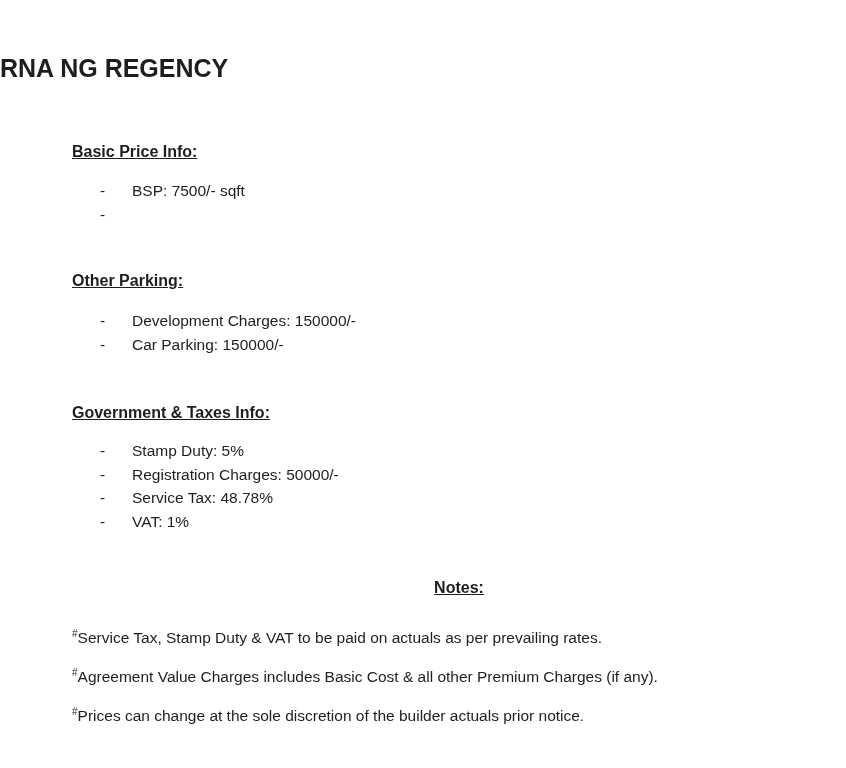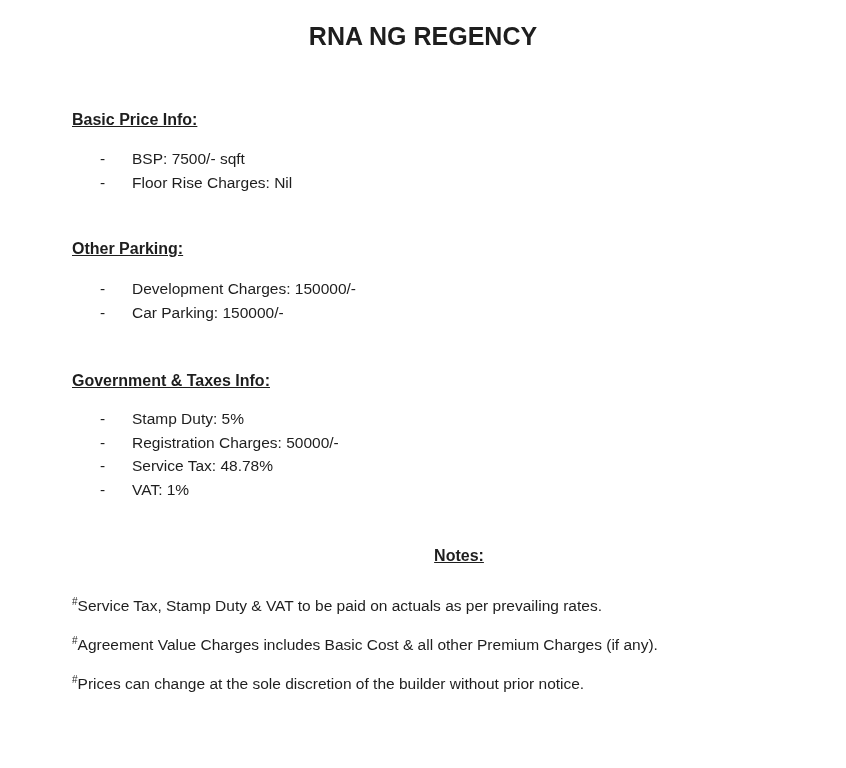--- a/index.html
+++ b/index.html
@@ -7,22 +7,21 @@
     position: relative;
     width: 846px;
     height: 768px;
     background: #ffffff;
     color: #1e1e1e;
     font-family: "Liberation Sans", "DejaVu Sans", sans-serif;
     overflow: hidden;
   }
   .title {
     margin: 0;
-    padding-top: 20px;
-    text-align: center;
+    padding-top: 52px;
     font-size: 25px;
     line-height: 32px;
     font-weight: 700;
   }
   .heading {
     margin: 10px 0 0 72px;
     font-size: 16px;
     line-height: 17px;
     font-weight: 700;
     text-decoration: underline;
@@ -57,21 +56,20 @@
   <h1 class="title">RNA NG REGENCY</h1>
 
   <h2 class="heading mt-basic">Basic Price Info:</h2>
   <div class="list">
     <div class="item">
       <span class="marker">-</span>
       <span>BSP: 7500/- sqft</span>
     </div>
     <div class="item">
       <span class="marker">-</span>
-      <span>Floor Rise Charges: Nil</span>
     </div>
   </div>
 
   <h2 class="heading mt-other">Other Parking:</h2>
   <div class="list gap20">
     <div class="item">
       <span class="marker">-</span>
       <span>Development Charges: 150000/-</span>
     </div>
     <div class="item">
@@ -96,15 +94,15 @@
     </div>
     <div class="item">
       <span class="marker">-</span>
       <span>VAT: 1%</span>
     </div>
   </div>
 
   <h2 class="heading mt-notes">Notes:</h2>
   <p class="note first"><sup>#</sup><span>Service Tax, Stamp Duty &amp; VAT to be paid on actuals as per prevailing rates.</span></p>
   <p class="note"><sup>#</sup><span>Agreement Value Charges includes Basic Cost &amp; all other Premium Charges (if any).</span></p>
-  <p class="note"><sup>#</sup><span>Prices can change at the sole discretion of the builder without prior notice.</span></p>
+  <p class="note"><sup>#</sup><span>Prices can change at the sole discretion of the builder actuals prior notice.</span></p>
 
 </div>
 
 </body></html>

